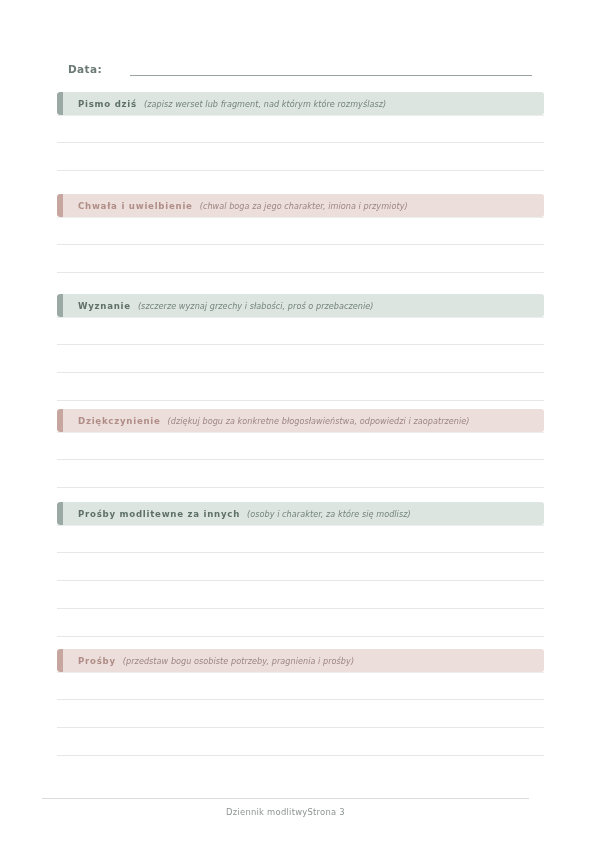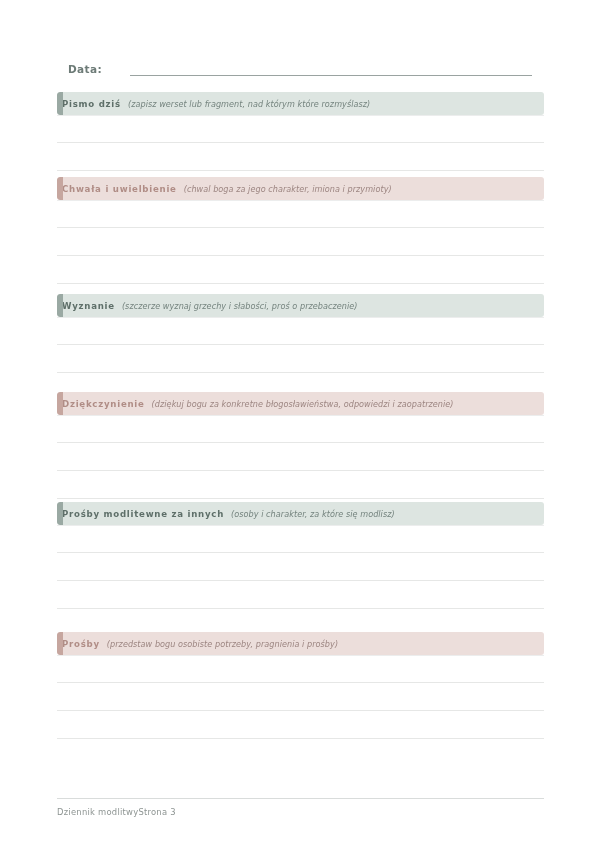--- a/index.html
+++ b/index.html
@@ -60,21 +60,21 @@
   }
   .sec-stripe {
     position: absolute;
     left: 0;
     top: 0;
     bottom: 0;
     width: 6px;
     border-radius: 3px 0 0 3px;
   }
   .sec-textwrap {
-    padding-left: 5px;
+    padding-left: 21px;
     display: flex;
     align-items: baseline;
     white-space: nowrap;
     overflow: hidden;
   }
   .sec-title {
     font-size: 8.6px;
     font-weight: bold;
     letter-spacing: 0.75px;
   }
@@ -85,48 +85,48 @@
     margin-left: 7px;
   }
 
   
   .v-green .sec-header { background: #dde5e1; }
   .v-green .sec-stripe { background: #9aa9a3; }
   .v-green .sec-title  { color: #5e6f69; }
   .v-green .sec-hint   { color: #74837e; }
 
   
-  .v-rose .sec-header { background: #ecdedb; }
+  .v-rose .sec-header { background: #ecdedb; margin-top: 17px; }
   .v-rose .sec-stripe { background: #c6a69f; }
   .v-rose .sec-title  { color: #b08d86; }
   .v-rose .sec-hint   { color: #9c8581; }
 
   
   .lines {
     margin-top: 0;
   }
   .wline {
     height: 27px;
     border-bottom: 1px solid #e6e7e6;
   }
   .wline:first-child {
     border-top: 1px solid #eceded;
     height: 26px;
   }
 
   
   .footer {
     position: absolute;
-    left: 57px;
+    left: 42px;
     top: 798px;
     width: 487px;
     border-top: 1px solid #d9dcdb;
     padding-top: 8px;
     display: flex;
-    justify-content: flex-start;
+    justify-content: center;
     align-items: center;
   }
   .footer-text {
     font-size: 8.4px;
     color: #8d9492;
     letter-spacing: 0.25px;
   }
 </style>
 </head>
 <body>

